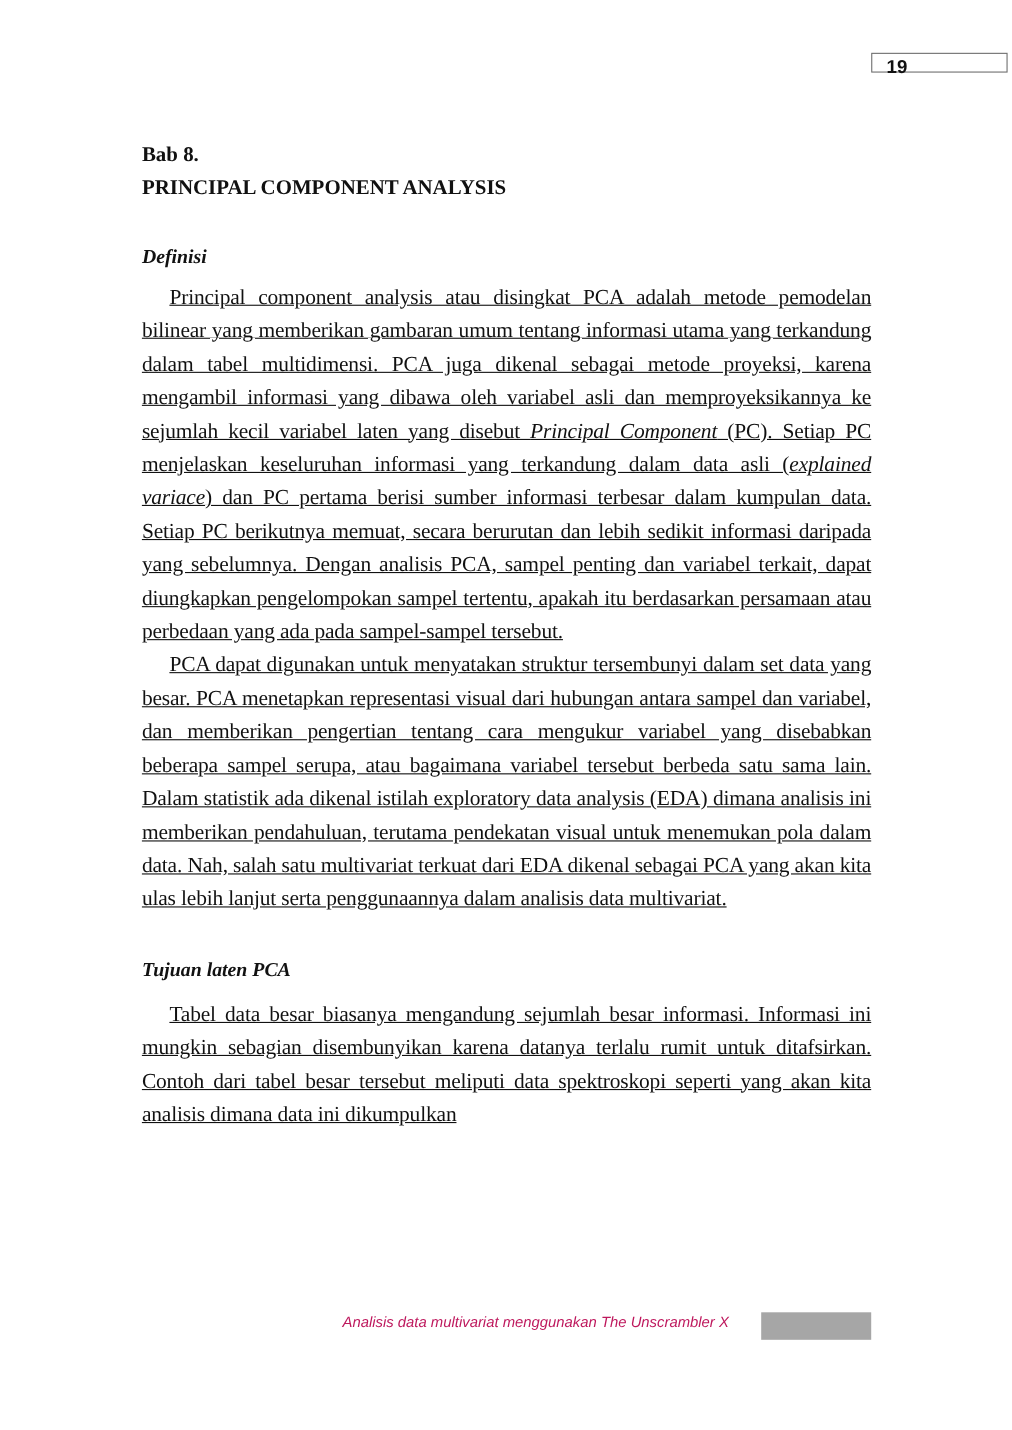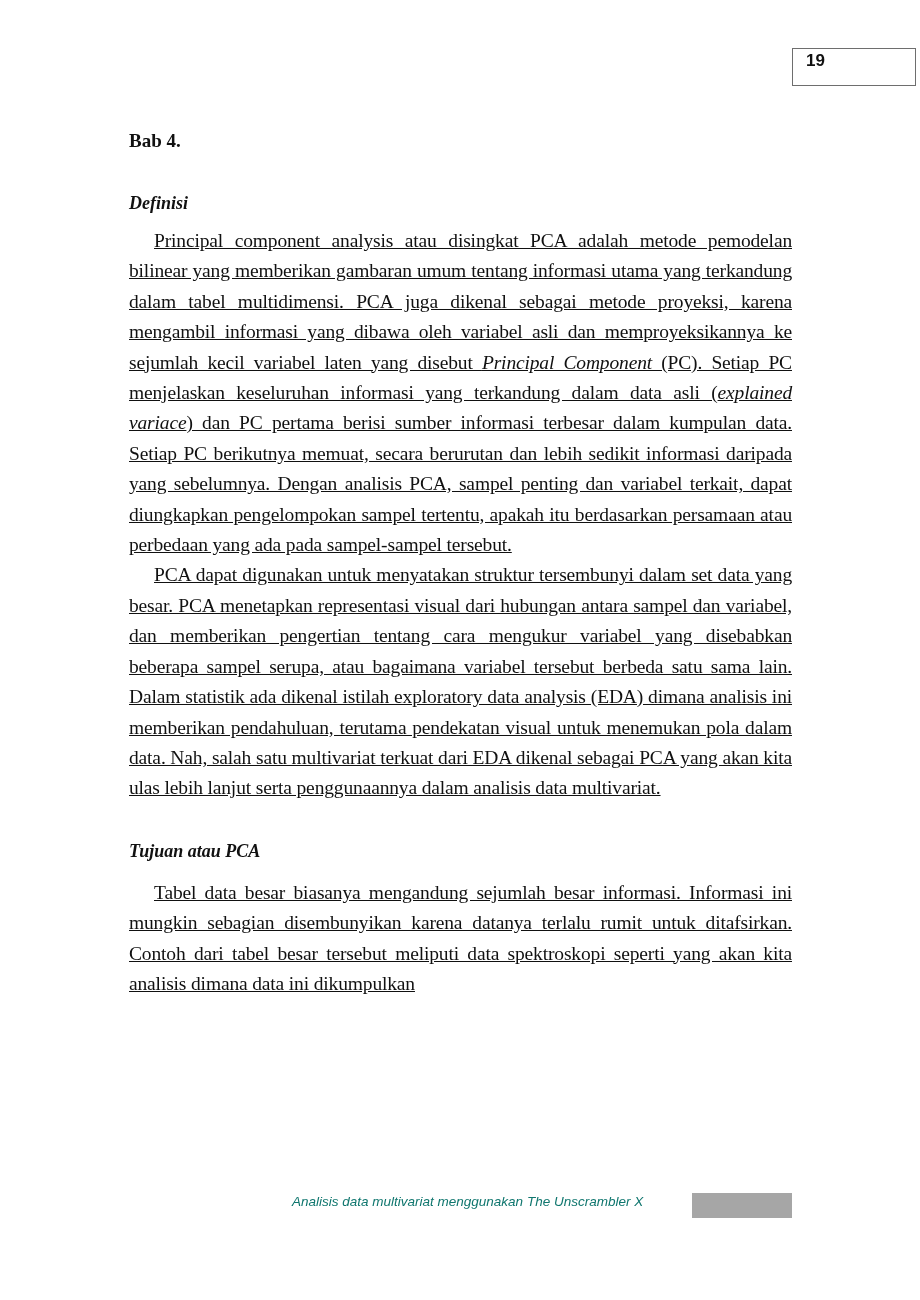--- a/index.html
+++ b/index.html
@@ -1,18 +1,18 @@
 <!DOCTYPE html>
 <html><head>
   <meta charset="utf-8">
   <style>
     html, body { margin: 0; padding: 0; background: #ffffff; }
     body { width: 920px; height: 1300px; position: relative; overflow: hidden; color: #111; }
     .page-num-box {
-      position: absolute; left: 792px; top: 48px; width: 124px; height: 38px;
+      position: absolute; left: 792px; top: 48px; width: 124px; height: 18px;
       border: 1.5px solid #6e6e6e; box-sizing: border-box;
       font-family: "Liberation Sans", sans-serif; font-weight: bold; font-size: 17px;
       padding-left: 13px; line-height: 24px; color: #111;
     }
     .content {
       position: absolute; left: 129px; top: 126px; width: 663px;
       font-family: "Liberation Serif", serif; font-size: 19.5px; color: #111;
     }
     .chapter-label, .chapter-title {
       font-weight: bold; font-size: 19px; line-height: 30px; margin: 0;
@@ -24,47 +24,48 @@
     .sec2 { margin-top: 32px; margin-bottom: 12px; }
     p.para {
       margin: 0; text-indent: 25px; text-align: justify; line-height: 30.4px;
       letter-spacing: -0.15px;
       text-decoration: underline;
     }
     p.para em { font-style: italic; }
     .footer-text {
       position: absolute; left: 292px; top: 1194px; width: 390px;
       font-family: "Liberation Sans", sans-serif; font-style: italic; font-size: 13.5px;
-      color: #0f766e; text-align: left; white-space: nowrap;
+      color: #be185d; text-align: center; white-space: nowrap;
     }
     .footer-bar {
       position: absolute; left: 692px; top: 1193px; width: 100px; height: 25px;
       background: #a6a6a6;
     }
   </style>
 </head>
 <body>
 
 <div class="page-num-box">19</div>
 
 <div class="content">
-  <h1 class="chapter-label">Bab 4.</h1>
+  <h1 class="chapter-label">Bab 8.</h1>
+  <h1 class="chapter-title">PRINCIPAL COMPONENT ANALYSIS</h1>
 
   <section>
     <h2 class="section-heading sec1">Definisi</h2>
     <p class="para">
       <span>Principal component analysis atau disingkat PCA adalah metode pemodelan bilinear yang memberikan gambaran umum tentang informasi utama yang terkandung dalam tabel multidimensi. PCA juga dikenal sebagai metode proyeksi, karena mengambil informasi yang dibawa oleh variabel asli dan memproyeksikannya ke sejumlah kecil variabel laten yang disebut </span><em>Principal Component</em><span> (PC). Setiap PC menjelaskan keseluruhan informasi yang terkandung dalam data asli (</span><em>explained variace</em><span>) dan PC pertama berisi sumber informasi terbesar dalam kumpulan data. Setiap PC berikutnya memuat, secara berurutan dan lebih sedikit informasi daripada yang sebelumnya. Dengan analisis PCA, sampel penting dan variabel terkait, dapat diungkapkan pengelompokan sampel tertentu, apakah itu berdasarkan persamaan atau perbedaan yang ada pada sampel-sampel tersebut.</span>
     </p>
     <p class="para">
       <span>PCA dapat digunakan untuk menyatakan struktur tersembunyi dalam set data yang besar. PCA menetapkan representasi visual dari hubungan antara sampel dan variabel, dan memberikan pengertian tentang cara mengukur variabel yang disebabkan beberapa sampel serupa, atau bagaimana variabel tersebut berbeda satu sama lain. Dalam statistik ada dikenal istilah exploratory data analysis (EDA) dimana analisis ini memberikan pendahuluan, terutama pendekatan visual untuk menemukan pola dalam data. Nah, salah satu multivariat terkuat dari EDA dikenal sebagai PCA yang akan kita ulas lebih lanjut serta penggunaannya dalam analisis data multivariat.</span>
     </p>
   </section>
 
   <section>
-    <h2 class="section-heading sec2">Tujuan atau PCA</h2>
+    <h2 class="section-heading sec2">Tujuan laten PCA</h2>
     <p class="para">
       <span>Tabel data besar biasanya mengandung sejumlah besar informasi. Informasi ini mungkin sebagian disembunyikan karena datanya terlalu rumit untuk ditafsirkan. Contoh dari tabel besar tersebut meliputi data spektroskopi seperti yang akan kita analisis dimana data ini dikumpulkan</span>
     </p>
   </section>
 </div>
 
 <div class="footer-text">Analisis data multivariat menggunakan The Unscrambler X</div>
 <div class="footer-bar" style="background: rgb(166, 166, 166);"></div>
 
 </body></html>

